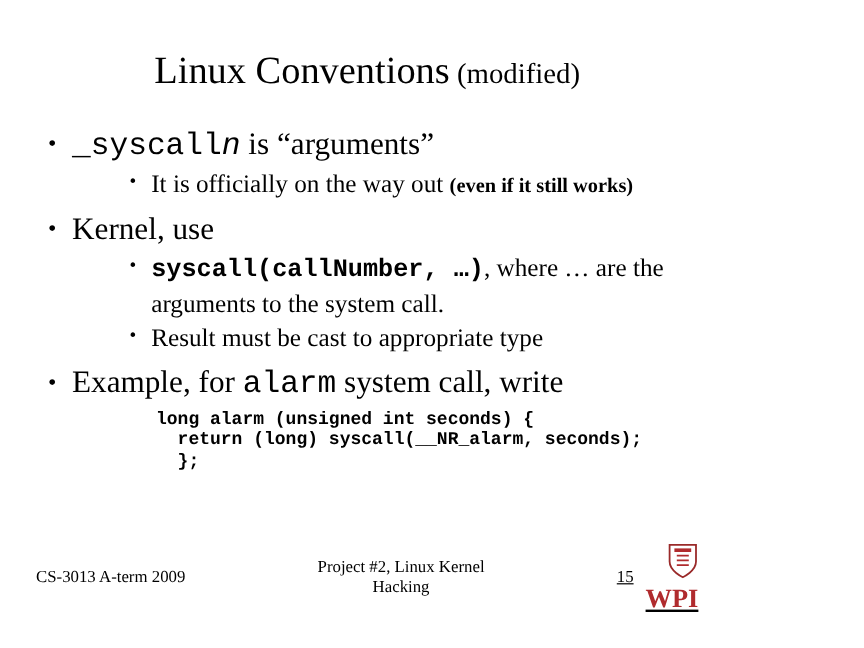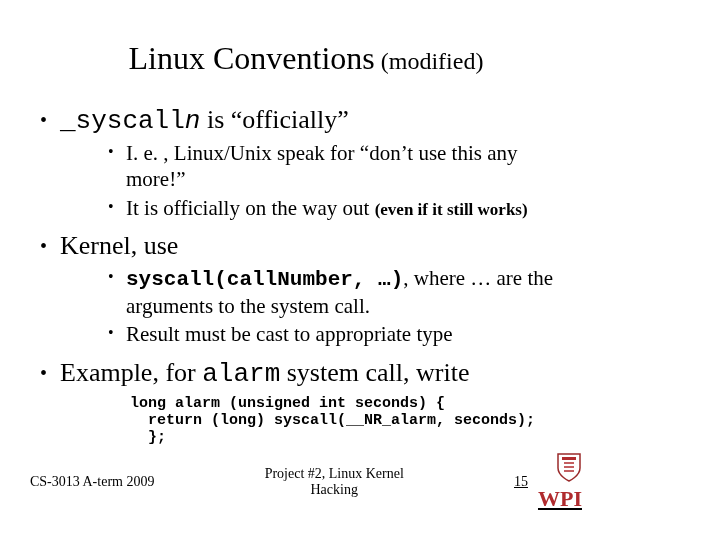--- a/index.html
+++ b/index.html
@@ -127,23 +127,22 @@
 
 <div class="slide">
 
   <h1 class="title">
     <span>Linux Conventions</span><span class="mod"> (modified)</span>
   </h1>
 
   <ul class="top">
 
     <li>
-      <span class="code">_syscall</span><span class="code" style="font-style:italic">n</span><span> is “officially”</span>
+      <span class="code">_syscall</span><span class="code" style="font-style:italic">n</span><span> is “arguments”</span>
       <ul class="sub">
-        <li>I. e. , Linux/Unix speak for “don’t use this any more!”</li>
         <li>
           <span>It is officially on the way out </span><span class="small">(even if it still works)</span>
         </li>
       </ul>
     </li>
 
     <li>
       <span>Kernel, use</span>
       <ul class="sub">
         <li>

